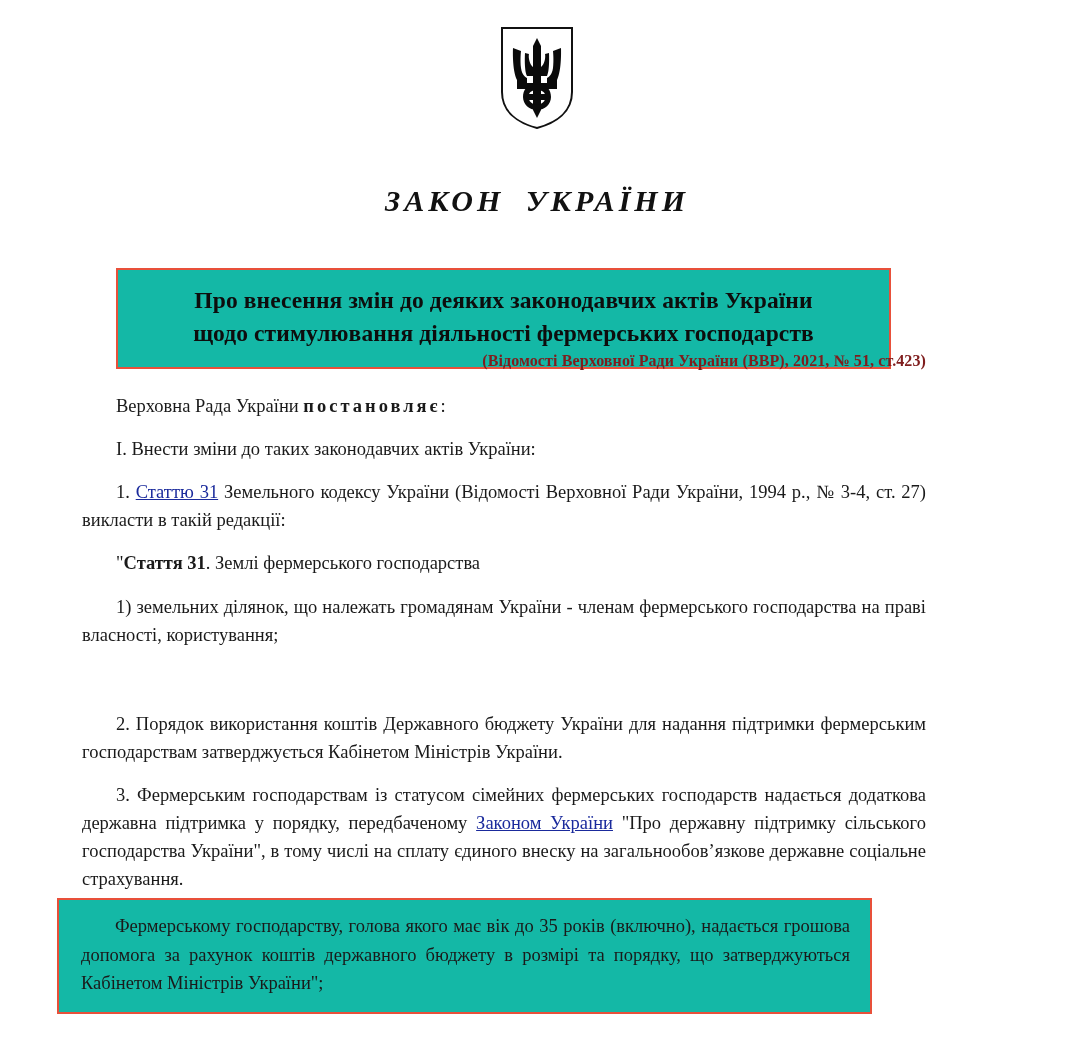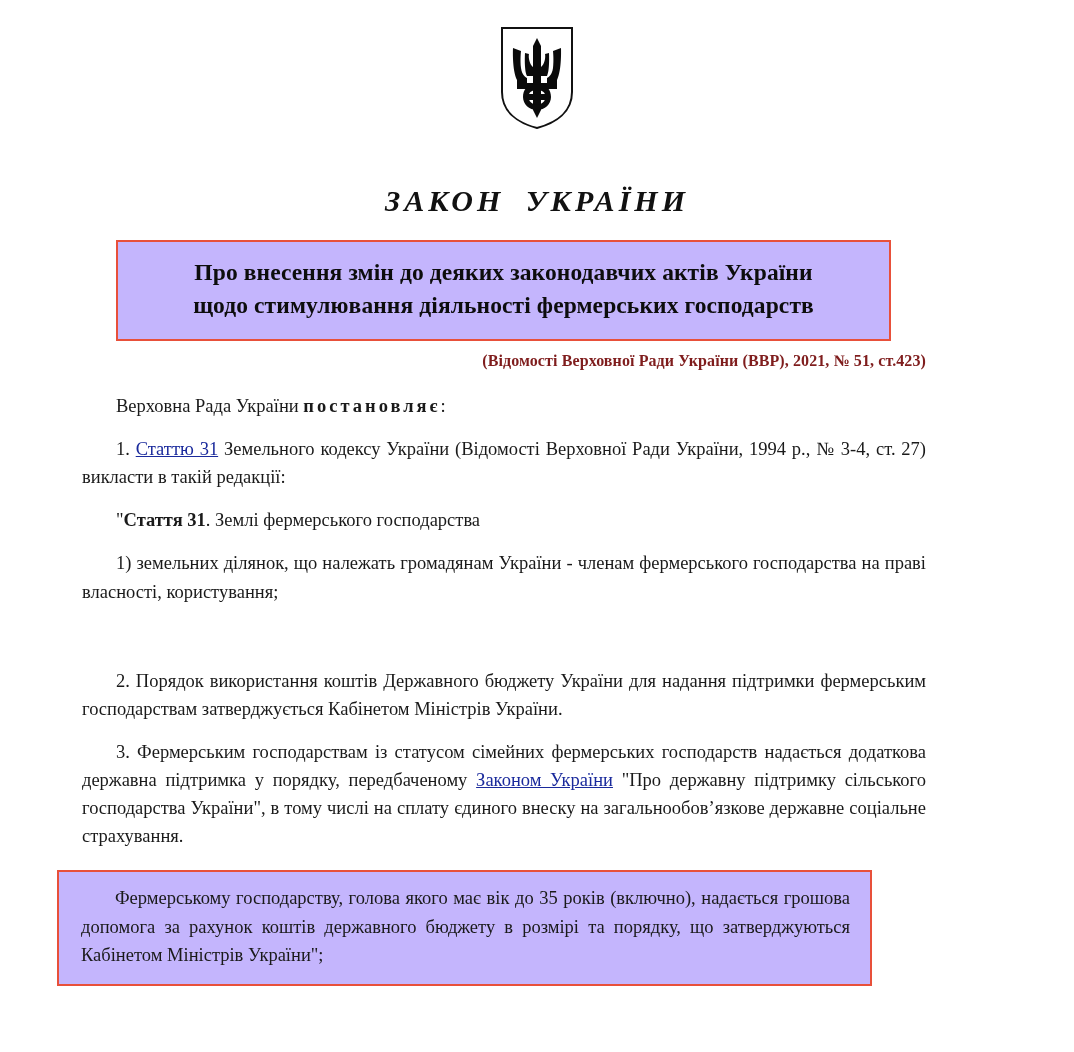--- a/index.html
+++ b/index.html
@@ -48,21 +48,22 @@
     color: #111111;
     margin-top: 54px;
     margin-bottom: 12px;
     font-family: "Liberation Serif", "DejaVu Serif", serif;
   }
 
   
   .hl-box {
     border: 2px solid #e8503a;
     box-sizing: border-box;
-    background: #c4b5fd;
+    background: #14b8a6;
+    margin-top: 28px;
   }
 
   .title-box {
     position: absolute;
     left: 116px;
     top: 240px;
     width: 775px;
     padding: 14px 16px 16px 16px;
   }
   .doc-title {
@@ -181,20 +182,21 @@
   </div>
 
   <div class="body-col">
 
     <div class="vvr-line">(Відомості Верховної Ради України (ВВР), 2021, № 51, ст.423)</div>
 
     <p class="para">
       <span>Верховна Рада України </span><span class="spaced">постановляє</span><span>:</span>
     </p>
 
+    <p class="para">I. Внести зміни до таких законодавчих актів України:</p>
 
     <p class="para">
       <span>1. </span><span class="doc-link">Статтю 31</span><span> Земельного кодексу України (Відомості Верховної Ради України, 1994 р., № 3-4, ст. 27) викласти в такій редакції:</span>
     </p>
 
     <p class="para">
       <span>"</span><span class="bold">Стаття 31</span><span>. Землі фермерського господарства</span>
     </p>
 
 

